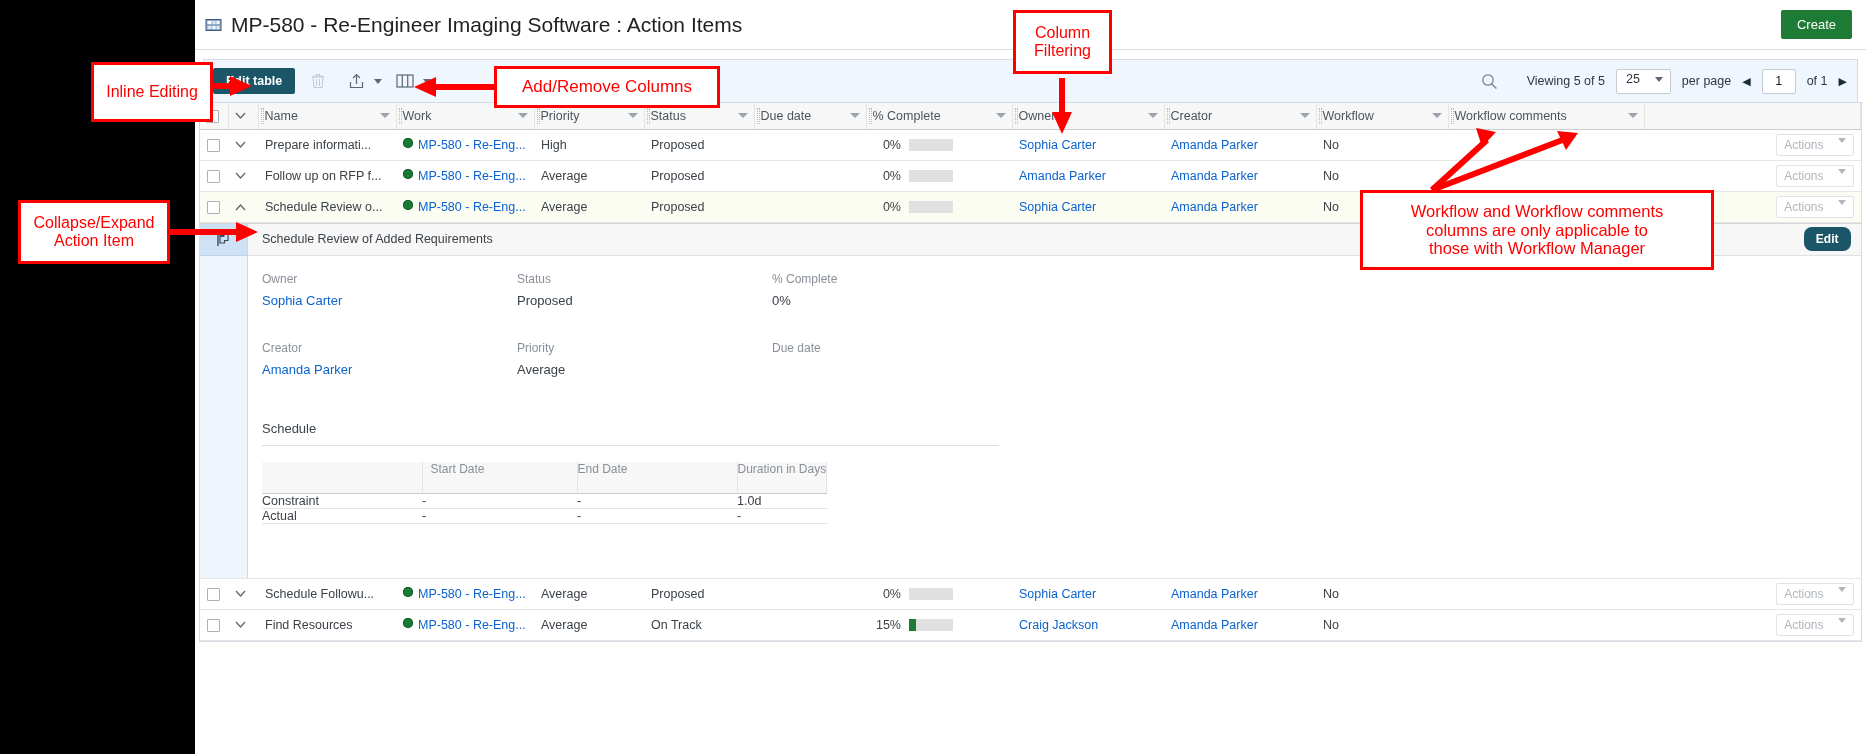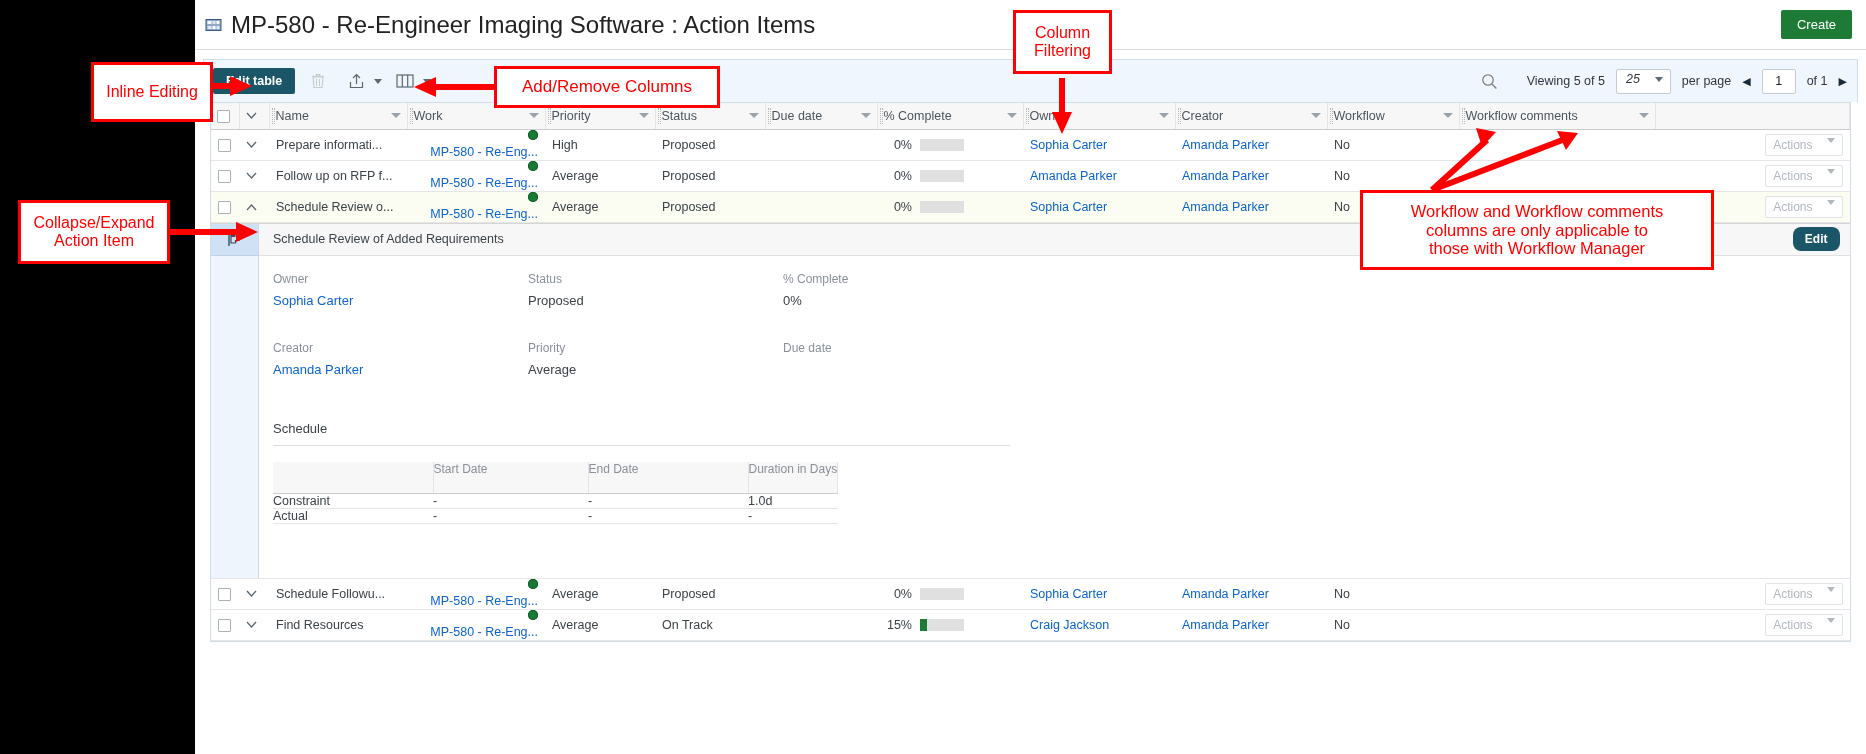--- a/index.html
+++ b/index.html
@@ -25,21 +25,21 @@
 
   .topbar {
     height:50px;
     display:flex; align-items:center;
     padding:0 14px 0 10px;
     background:#fff;
     border-bottom:1px solid #dcdcdc;
     position:relative;
   }
   .page-title {
-    font-size:24px; color:#222; font-weight:400;
+    font-size:21px; color:#222; font-weight:400;
     display:flex; align-items:center; gap:9px;
     white-space:nowrap;
   }
   .title-icon { width:17px; height:16px; flex:0 0 auto; }
   .create-btn {
     margin-left:auto;
     background:#1e7b36; color:#fff;
     border:none; border-radius:2px;
     font-size:13px; font-family:inherit;
     padding:7px 16px; cursor:pointer;
@@ -80,33 +80,33 @@
     margin-left:auto;
     display:flex; align-items:center; gap:11px;
     font-size:12.5px; color:#30363c;
     white-space:nowrap;
   }
   .search-ico { cursor:pointer; color:#7a848e; display:flex; margin-right:18px;}
   .perpage-select {
     display:flex; align-items:center; gap:12px;
     border:1px solid #c3ccd5; background:#fff;
     height:25px; padding:0 7px 4px 9px; border-radius:2px;
-    cursor:pointer; font-size:12.5px;font-style:italic;
+    cursor:pointer; font-size:12.5px;
   }
   .page-arrow { color:#1a2a36; cursor:pointer; font-size:11px; }
   .page-input {
     width:34px; height:25px; text-align:center;
     border:1px solid #c3ccd5; background:#fff;
     font-family:inherit; font-size:12.5px; color:#222;
     border-radius:2px;
   }
 
   
   .tbl-wrap {
-    margin:0 15px; border:1px solid #d3dde7; border-top:1px solid #d3dde7;
+    margin:0 4px; border:1px solid #d3dde7; border-top:1px solid #d3dde7;
     background:#86efac;
   }
   table.grid { width:100%; border-collapse:collapse; table-layout:fixed; }
   table.grid th {
     background:#f7f7f7;
     border-bottom:1px solid #ccc;
     border-right:1px solid #e4e4e4;
     font-weight:normal; color:#4c545c; font-size:12.5px;
     text-align:left; height:26px; padding:0 6px;
     position:relative; white-space:nowrap; overflow:hidden;
@@ -132,21 +132,21 @@
   }
   tr.datarow td { background:#fff; }
   tr.datarow.selected td { background:#fbfcf2; border-top:1px solid #3c7b3c; }
   .cb {
     width:13px; height:13px; border:1px solid #a9b2ba;
     background:#fff; border-radius:1px; display:inline-block;
     cursor:pointer; vertical-align:middle;
   }
   .chev { cursor:pointer; display:inline-block; color:#5d6772; }
   .link { color:#0b63ce; text-decoration:none; cursor:pointer; }
-  .work-cell { display:flex; align-items:flex-end; gap:5px; overflow:hidden;flex-direction:column; }
+  .work-cell { display:flex; align-items:flex-start; gap:5px; overflow:hidden; }
   .globe {
     width:10px;height:10px;border-radius:50%;
     background:#1a7a35; flex:0 0 auto;
     box-shadow:inset 0 0 0 1px #0d5e25;
   }
   .pct-cell { display:flex; align-items:center; gap:8px; }
   .pct-num { width:28px; text-align:right; }
   .bar { width:44px; height:12px; background:#e0e0e0; position:relative; }
   .bar > i { display:block; height:100%; background:#1e7b36; }
   .actions-btn {
@@ -195,21 +195,21 @@
   .fval.link { color:#0b63ce; }
   .sect-title { font-size:13px; color:#3b4248; margin:44px 0 9px 0; }
   .sect-rule { border-bottom:1px solid #dfdfdf; margin-bottom:16px; width:737px; }
   table.sched { border-collapse:collapse; font-size:12.5px; }
   table.sched th {
     font-weight:normal; color:#8a9099; font-size:12px;
     text-align:left; padding:0 0 17px 0;
   }
   table.sched td { color:#3b4248; padding:0 0 20px 0; }
   table.sched .c0 { width:160px; }
-  table.sched .c1 { width:155px; }
+  table.sched .c1 { width:155px;padding-left:8px; }
   table.sched .c2 { width:160px; }
 
   
   .anno {
     position:absolute;
     background:#fff; border:3px solid #ff0000;
     color:#ff0000; font-family:"Liberation Sans", sans-serif;
     text-align:center; line-height:1.15;
     z-index:40; box-sizing:border-box;
   }

